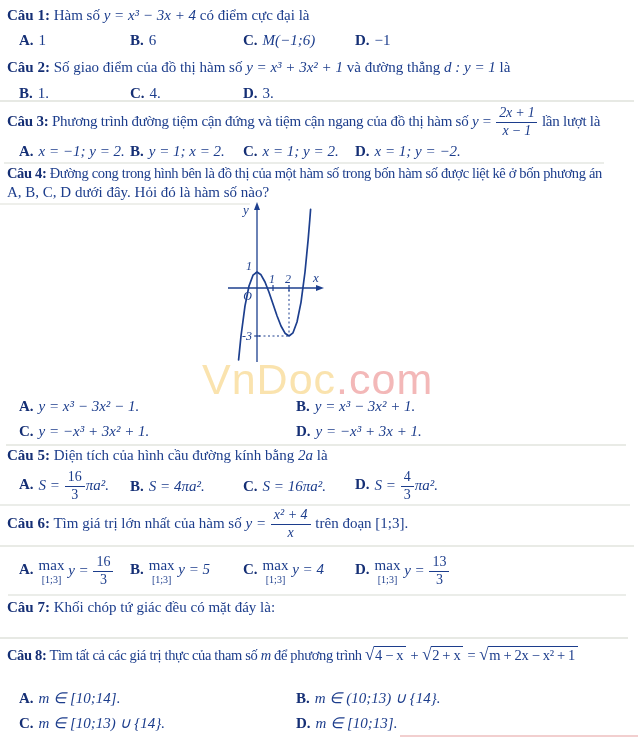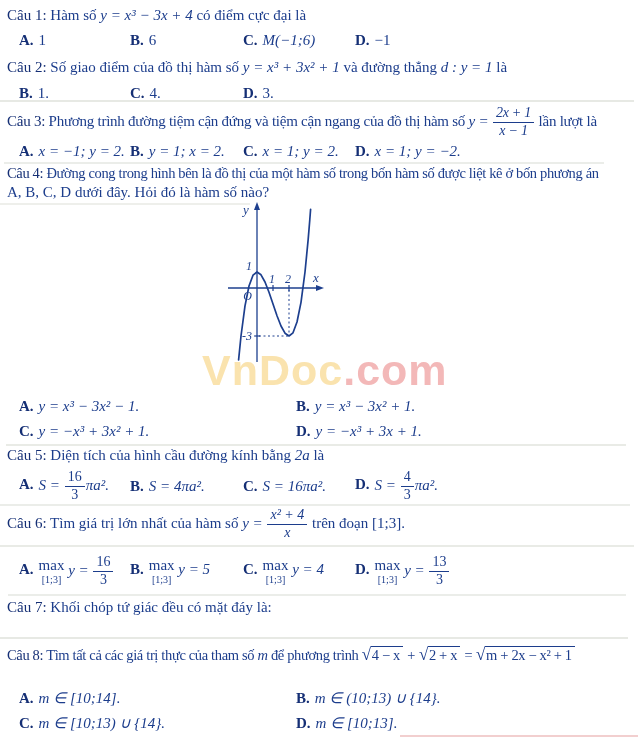--- a/index.html
+++ b/index.html
@@ -2,41 +2,41 @@
 <html><head>
 <meta charset="utf-8">
 <style>
   html,body{margin:0;padding:0;}
   body{
     width:640px;height:741px;position:relative;overflow:hidden;
     background:#ffffff;color:#1c3d8c;
     font-family:"Liberation Serif", serif;font-size:15px;line-height:1.25;
   }
   .qh{position:absolute;left:7px;white-space:nowrap;}
-  .qb{font-weight:normal;color:#152f75;}
+  .qb{font-weight:bold;color:#152f75;}
   .m{font-style:italic;}
   .ol{font-weight:bold;color:#152f75;margin-right:5px;}
   .opt{white-space:nowrap;}
   .row4{position:absolute;left:19px;display:grid;grid-template-columns:111px 113px 112px 1fr;}
   .row4.center{align-items:center;}
   .row2{position:absolute;left:19px;display:grid;grid-template-columns:277px 1fr;grid-row-gap:6px;}
   .frac{display:inline-block;vertical-align:middle;text-align:center;line-height:1.05;font-size:14px;padding:0 1px;}
   .frac .num{display:block;border-bottom:1.4px solid currentColor;padding:0 3px 1px;}
   .frac .den{display:block;padding-top:1px;}
   .sqrt{white-space:nowrap;}
   .sqrt .rad{font-style:normal;font-size:17px;}
   .sqrt .vinc{border-top:1.4px solid currentColor;padding:0 3px 0 1px;}
   .maxop{display:inline-block;text-align:center;line-height:1;vertical-align:-9px;}
   .maxop .mx{display:block;font-style:normal;}
   .maxop .iv{display:block;font-size:10px;margin-top:2px;}
   .tight{letter-spacing:-0.25px;}
   .tight2{letter-spacing:-0.35px;font-size:14.5px;}
   .streak{position:absolute;height:2px;pointer-events:none;}
-  .wm{position:absolute;left:202px;top:344px;z-index:0;
-      font-family:"Liberation Sans", sans-serif;font-weight:bold;font-size:43px;letter-spacing:1px;white-space:nowrap;}
+  .wm{position:absolute;left:202px;top:353px;z-index:0;
+      font-family:"Liberation Sans", sans-serif;font-weight:normal;font-size:43px;letter-spacing:1px;white-space:nowrap;}
   .wm .p1{color:#fae3ae;}
   .wm .p2{color:#f3b8b8;}
   .layer{position:absolute;inset:0;z-index:1;}
   .graph{position:absolute;left:183px;top:198px;z-index:1;}
   .gtxt{font-family:"Liberation Serif", serif;fill:#1d3f8e;}
 </style>
 </head>
 <body>
 
 <div class="streak" style="top:100px;left:0;width:634px;background:rgba(176,182,166,0.30);"></div>

